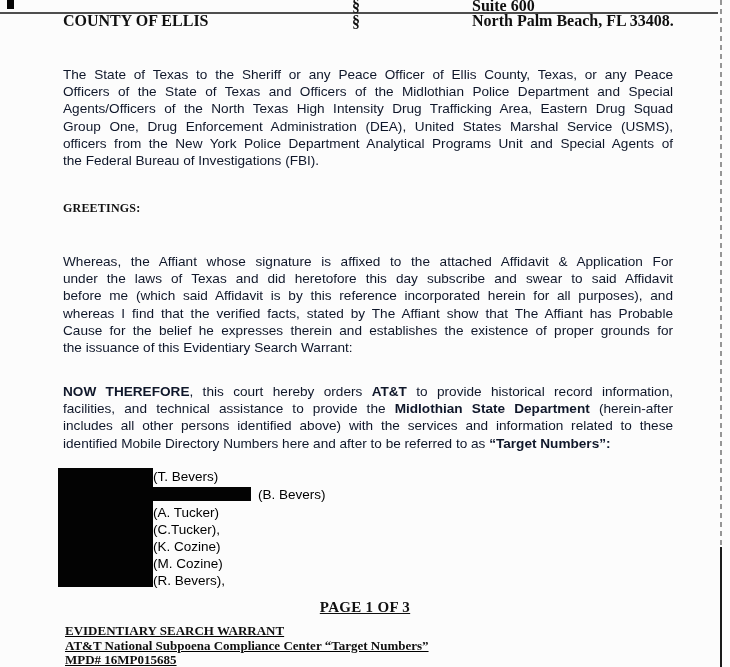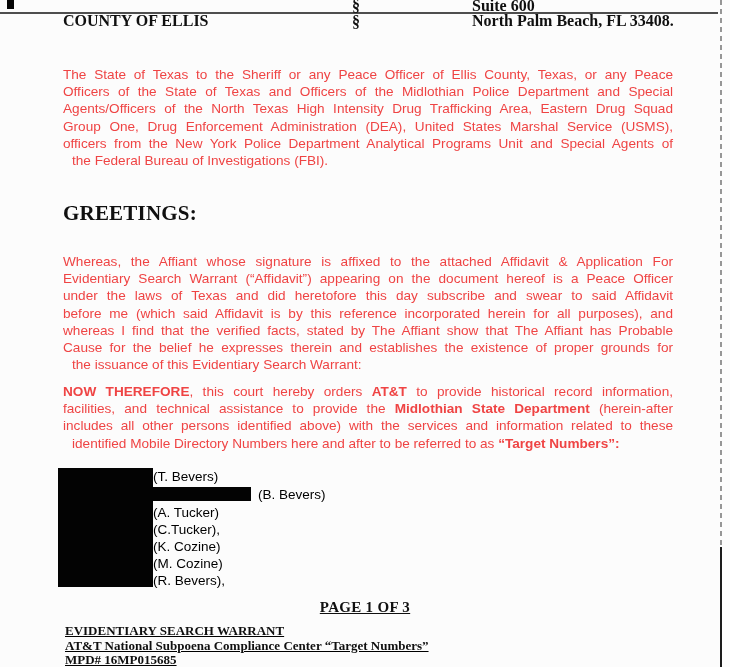--- a/index.html
+++ b/index.html
@@ -5,24 +5,24 @@
   html,body{margin:0;padding:0;}
   body{
     width:730px;height:667px;position:relative;overflow:hidden;
     background:#fcfcfc;
     font-family:"Liberation Sans",sans-serif;
   }
   .abs{position:absolute;}
   .serifb{font-family:"Liberation Serif",serif;font-weight:bold;color:#101010;}
   .sans{font-family:"Liberation Sans",sans-serif;color:#1d1d1d;}
   .hdr{font-size:16px;line-height:16px;white-space:nowrap;}
-  .para{width:610px;font-size:13.6px;line-height:17.2px;color:#ef4444;}
+  .para{width:610px;font-size:13.6px;line-height:17.2px;color:#0f172a;}
   .jline{text-align:justify;text-align-last:justify;}
-  .jline.jlast{text-align-last:left;margin-left:9px;}
-  .greet{font-size:21px;letter-spacing:.2px;}
+  .jline.jlast{text-align-last:left;}
+  .greet{font-size:12px;letter-spacing:.2px;}
   .list-label{font-size:13.5px;line-height:16px;color:#000000;white-space:nowrap;}
   .redact{background:#030303;}
   .pagemark{width:730px;text-align:center;font-size:15px;text-decoration:underline;letter-spacing:.3px;font-family:Liberation Serif, serif;}
   .footer-line{font-size:13px;line-height:14.6px;white-space:nowrap;}
   .scan-hline{left:0;top:12px;width:718px;height:1.5px;background:#4e4e4e;}
   .scan-mark{left:7px;top:0;width:7px;height:9px;background:#050505;}
   .edge-dash{left:720px;top:0;width:1.5px;height:667px;
     background:repeating-linear-gradient(180deg,rgba(95,95,95,.65) 0 5px,rgba(95,95,95,0) 5px 9px);}
   .edge-solid{left:720px;top:547px;width:2px;height:120px;background:#1b1b1b;}
 </style>
@@ -46,21 +46,20 @@
     <div class="jline"><span>Agents/Officers of the North Texas High Intensity Drug Trafficking Area, Eastern Drug Squad</span></div>
     <div class="jline"><span>Group One, Drug Enforcement Administration (DEA), United States Marshal Service (USMS),</span></div>
     <div class="jline"><span>officers from the New York Police Department Analytical Programs Unit and Special Agents of</span></div>
     <div class="jline jlast"><span>the Federal Bureau of Investigations (FBI).</span></div>
   </div>
 
 <div class="abs serifb greet" style="left:63px;top:201px;">GREETINGS:</div>
 
 <div class="abs para" style="left:63px;top:253px;">
     <div class="jline"><span>Whereas, the Affiant whose signature is affixed to the attached Affidavit &amp; Application For</span></div>
-    <div class="jline"><span>Evidentiary Search Warrant (“Affidavit”) appearing on the document hereof is a Peace Officer</span></div>
     <div class="jline"><span>under the laws of Texas and did heretofore this day subscribe and swear to said Affidavit</span></div>
     <div class="jline"><span>before me (which said Affidavit is by this reference incorporated herein for all purposes), and</span></div>
     <div class="jline"><span>whereas I find that the verified facts, stated by The Affiant show that The Affiant has Probable</span></div>
     <div class="jline"><span>Cause for the belief he expresses therein and establishes the existence of proper grounds for</span></div>
     <div class="jline jlast"><span>the issuance of this Evidentiary Search Warrant:</span></div>
   </div>
 
 <div class="abs para" style="left:63px;top:383px;">
     <div class="jline"><b>NOW THEREFORE</b><span>, this court hereby orders </span><b>AT&amp;T</b><span> to provide historical record information,</span></div>
     <div class="jline"><span>facilities, and technical assistance to provide the </span><b>Midlothian State Department</b><span> (herein-after</span></div>

